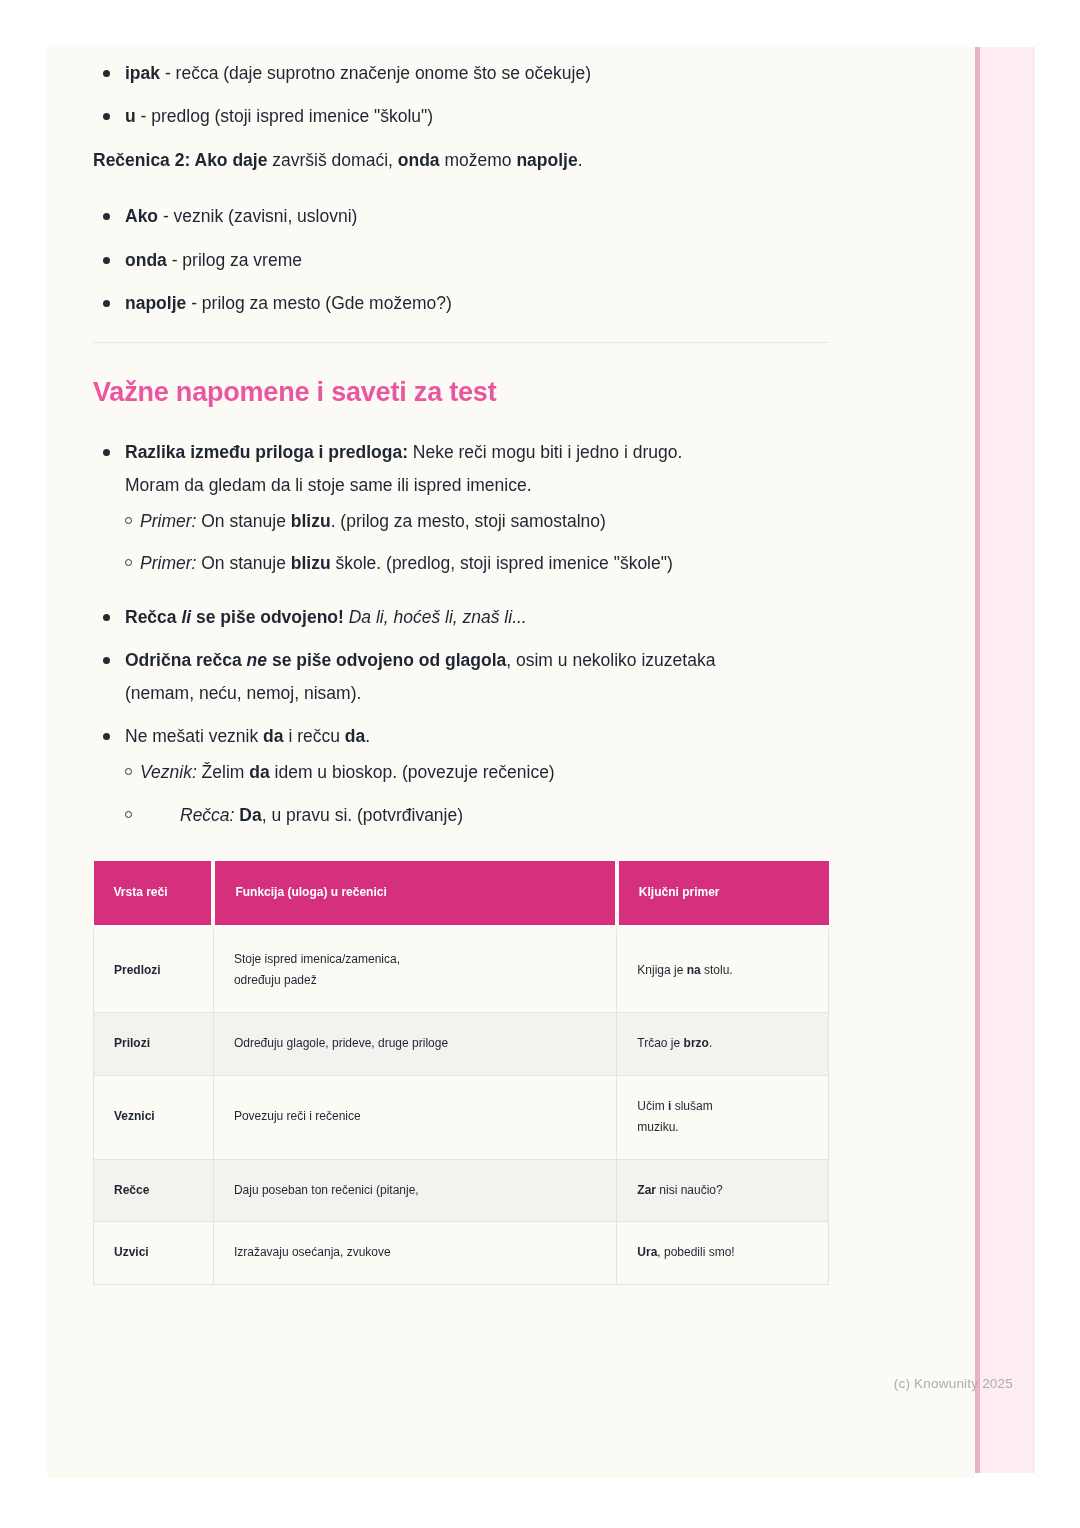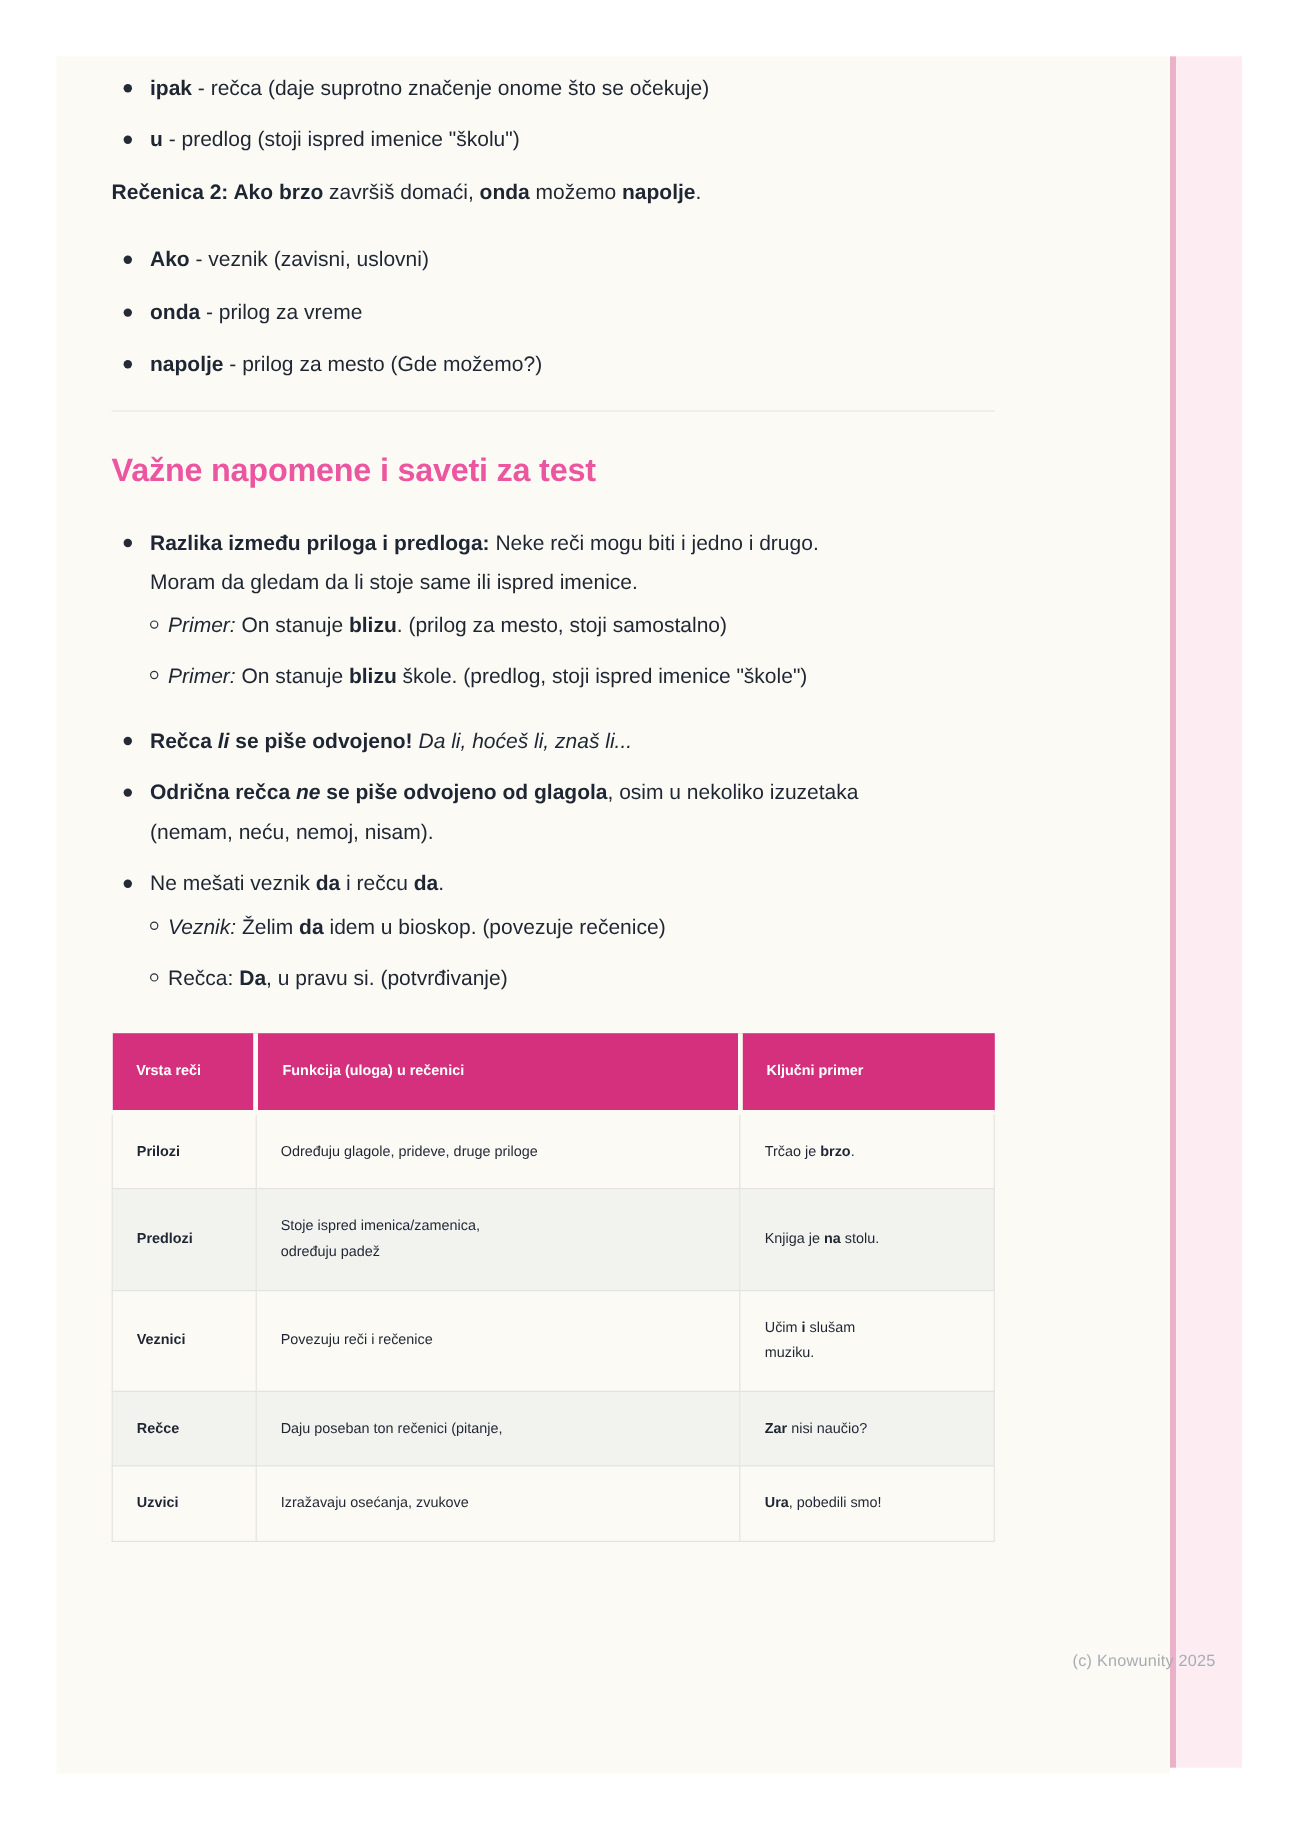--- a/index.html
+++ b/index.html
@@ -85,21 +85,21 @@
           </div>
         </div>
         <div class="item">
           <span class="marker-dot"></span>
           <div class="ibody">
             <div class="itext"><span style="font-weight: 700;">u</span><span> - predlog (stoji ispred imenice "školu")</span></div>
           </div>
         </div>
       </div>
 
-    <p class="para"><span style="font-weight: 700;">Rečenica 2: Ako brzo</span><span> završiš domaći, </span><span style="font-weight: 700;">onda</span><span> možemo </span><span style="font-weight: 700;">napolje</span><span>.</span></p>
+    <p class="para"><span style="font-weight: 700;">Rečenica 2: Ako daje</span><span> završiš domaći, </span><span style="font-weight: 700;">onda</span><span> možemo </span><span style="font-weight: 700;">napolje</span><span>.</span></p>
 
     <div class="blist">
         <div class="item">
           <span class="marker-dot"></span>
           <div class="ibody">
             <div class="itext"><span style="font-weight: 700;">Ako</span><span> - veznik (zavisni, uslovni)</span></div>
           </div>
         </div>
         <div class="item">
           <span class="marker-dot"></span>
@@ -159,48 +159,48 @@
             <div class="sublist">
               <div class="item">
                 <span class="marker-circle"></span>
                 <div class="ibody">
                   <div class="itext"><span style="font-style: italic;">Veznik:</span><span> Želim </span><span style="font-weight: 700;">da</span><span> idem u bioskop. (povezuje rečenice)</span></div>
                 </div>
               </div>
               <div class="item">
                 <span class="marker-circle"></span>
                 <div class="ibody">
-                  <div class="itext"><span style="">Rečca:</span><span> </span><span style="font-weight: 700;">Da</span><span>, u pravu si. (potvrđivanje)</span></div>
+                  <div class="itext"><span style="font-style: italic; margin-left: 40px;">Rečca:</span><span> </span><span style="font-weight: 700;">Da</span><span>, u pravu si. (potvrđivanje)</span></div>
                 </div>
               </div>
             </div>
           </div>
         </div>
       </div>
 
     <table class="wtable">
       <thead>
           <tr>
             <th class="c1">Vrsta reči</th>
             <th class="c2">Funkcija (uloga) u rečenici</th>
             <th class="c3">Ključni primer</th>
           </tr>
         </thead>
       <tbody>
           <tr>
+            <td class="c1"><span style="font-weight: 700;">Predlozi</span></td>
+            <td class="c2"><span>Stoje ispred imenica/zamenica,</span><br><span>određuju padež</span></td>
+            <td class="c3"><span>Knjiga je </span><span style="font-weight: 700;">na</span><span> stolu.</span></td>
+          </tr>
+          <tr>
             <td class="c1"><span style="font-weight: 700;">Prilozi</span></td>
             <td class="c2"><span>Određuju glagole, prideve, druge priloge</span></td>
             <td class="c3"><span>Trčao je </span><span style="font-weight: 700;">brzo</span><span>.</span></td>
           </tr>
           <tr>
-            <td class="c1"><span style="font-weight: 700;">Predlozi</span></td>
-            <td class="c2"><span>Stoje ispred imenica/zamenica,</span><br><span>određuju padež</span></td>
-            <td class="c3"><span>Knjiga je </span><span style="font-weight: 700;">na</span><span> stolu.</span></td>
-          </tr>
-          <tr>
             <td class="c1"><span style="font-weight: 700;">Veznici</span></td>
             <td class="c2"><span>Povezuju reči i rečenice</span></td>
             <td class="c3"><span>Učim </span><span style="font-weight: 700;">i</span><span> slušam</span><br><span>muziku.</span></td>
           </tr>
           <tr>
             <td class="c1"><span style="font-weight: 700;">Rečce</span></td>
             <td class="c2"><span>Daju poseban ton rečenici (pitanje,</span></td>
             <td class="c3"><span style="font-weight: 700;">Zar</span><span> nisi naučio?</span></td>
           </tr>
           <tr>

